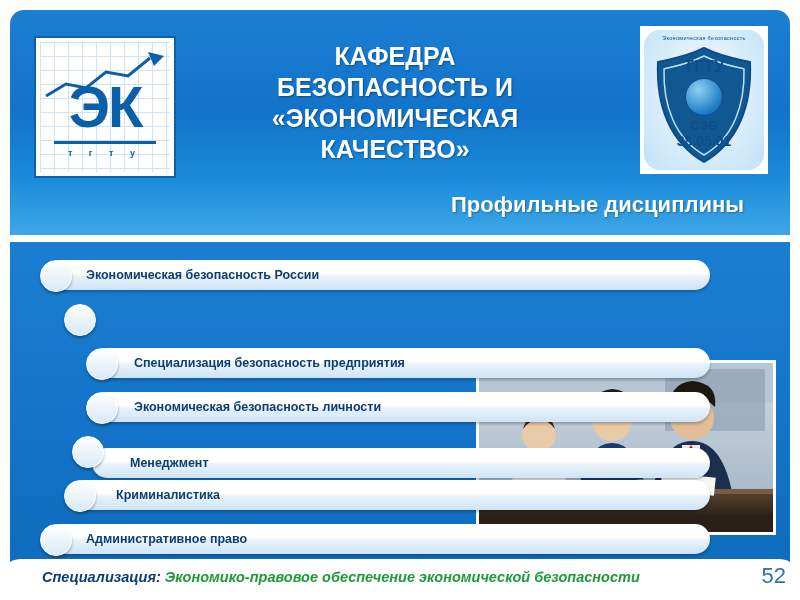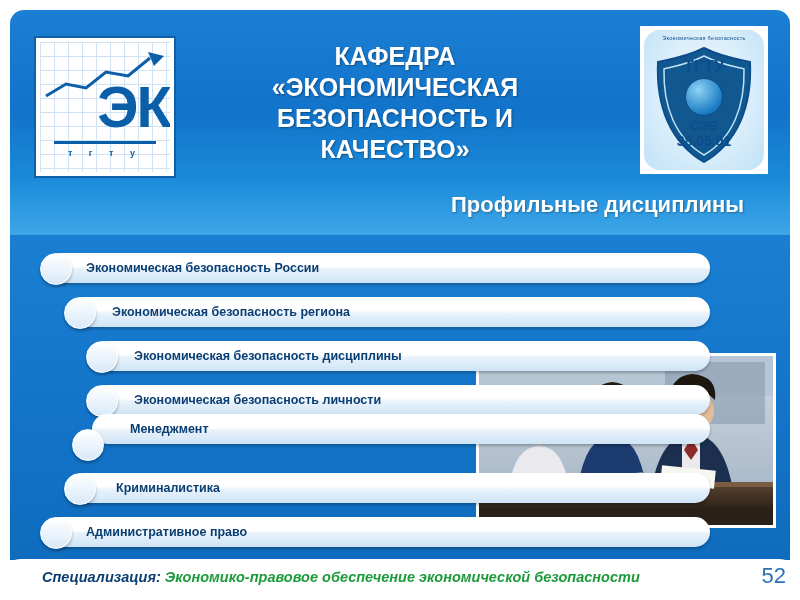--- a/index.html
+++ b/index.html
@@ -59,21 +59,21 @@
     position: absolute;
     left: 4px;
     top: 8px;
     width: 126px;
     height: 52px;
   }
   .logo-ek {
     position: absolute;
     left: 0; right: 0;
     top: 36px;
-    text-align: right;
+    text-align: center;
     font-family: "Liberation Sans", sans-serif;
     font-weight: bold;
     font-size: 58px;
     line-height: 58px;
     color: #0b5ea8;
     letter-spacing: -2px;
   }
   .logo-tgtu {
     position: absolute;
     left: 0; right: 0;
@@ -200,20 +200,21 @@
   }
 
   
   .body-area {
     position: relative;
     width: 780px;
     height: 325px;
     background: linear-gradient(to bottom, #1a7fd2 0%, #1273c8 60%, #0f6cbe 100%);
     box-sizing: border-box;
     overflow: hidden;
+    margin-top: 7px;
   }
 
   
   .bar {
     position: absolute;
     height: 30px;
     background: linear-gradient(to bottom, #ffffff 0%, #ffffff 45%, #e8f2fb 55%, #cfe4f6 100%);
     border-radius: 15px;
     box-shadow: 0 2px 3px rgba(0,0,0,0.25);
     display: flex;
@@ -294,22 +295,22 @@
           <polygon points="104,2 120,6 110,16" fill="#0b5ea8"></polygon>
         </svg>
         <div class="logo-ek">ЭК</div>
         <div class="logo-underline"></div>
         <div class="logo-tgtu">т г т у</div>
       </div>
     </div>
 
     <div class="title-block">
       <div class="title-main">КАФЕДРА</div>
+      <div class="title-main">БЕЗОПАСНОСТЬ И</div>
       <div class="title-main">«ЭКОНОМИЧЕСКАЯ</div>
-      <div class="title-main">БЕЗОПАСНОСТЬ И</div>
       <div class="title-main">КАЧЕСТВО»</div>
     </div>
 
     <div class="emblem">
       <div class="emblem-inner">
         <svg class="emblem-shield" viewBox="0 0 104 118">
           <path d="M52 2 C32 12, 14 14, 6 16 C4 60, 18 96, 52 116 C86 96, 100 60, 98 16 C90 14, 72 12, 52 2 Z" fill="#10588f" stroke="#0d4d8c" stroke-width="2"></path>
           <path d="M52 10 C34 19, 19 21, 12 23 C11 60, 23 92, 52 109 C81 92, 93 60, 92 23 C85 21, 70 19, 52 10 Z" fill="none" stroke="#bfe2f7" stroke-width="1.5"></path>
         </svg>
         <div class="emblem-toptext">Экономическая безопасность</div>
@@ -363,36 +364,33 @@
         <rect x="182" y="112" width="54" height="18" fill="#f7f7f2" transform="rotate(6 209 121)"></rect>
         <rect x="28" y="120" width="40" height="11" fill="#eef0ea" transform="rotate(-2 48 125)"></rect>
       </svg>
     </div>
 
     <div class="bar" style="left:36px; top:18px; width:664px; padding-left:40px;">
       <span class="bar-label">Экономическая безопасность России</span>
     </div>
     <div class="bullet" style="left:30px; top:18px;"></div>
 
-    <div class="bar" style="left:60px; top:62px; width:640px; padding-left:42px;">
-      <span class="bar-label">Экономическая безопасность региона</span>
-    </div>
     <div class="bullet" style="left:54px; top:62px;"></div>
 
     <div class="bar" style="left:82px; top:106px; width:618px; padding-left:42px;">
-      <span class="bar-label">Экономическая безопасность дисциплины</span>
+      <span class="bar-label">Специализация безопасность предприятия</span>
     </div>
     <div class="bullet" style="left:76px; top:106px;"></div>
 
     <div class="bar" style="left:82px; top:150px; width:618px; padding-left:42px;">
       <span class="bar-label">Экономическая безопасность личности</span>
     </div>
     <div class="bullet" style="left:76px; top:150px;"></div>
 
-    <div class="bar" style="left:82px; top:179px; width:618px; padding-left:38px;">
+    <div class="bar" style="left:82px; top:206px; width:618px; padding-left:38px;">
       <span class="bar-label">Менеджмент</span>
     </div>
     <div class="bullet" style="left:62px; top:194px;"></div>
 
     <div class="bar" style="left:60px; top:238px; width:640px; padding-left:46px;">
       <span class="bar-label">Криминалистика</span>
     </div>
     <div class="bullet" style="left:54px; top:238px;"></div>
 
     <div class="bar" style="left:36px; top:282px; width:664px; padding-left:40px;text-align:right;">

